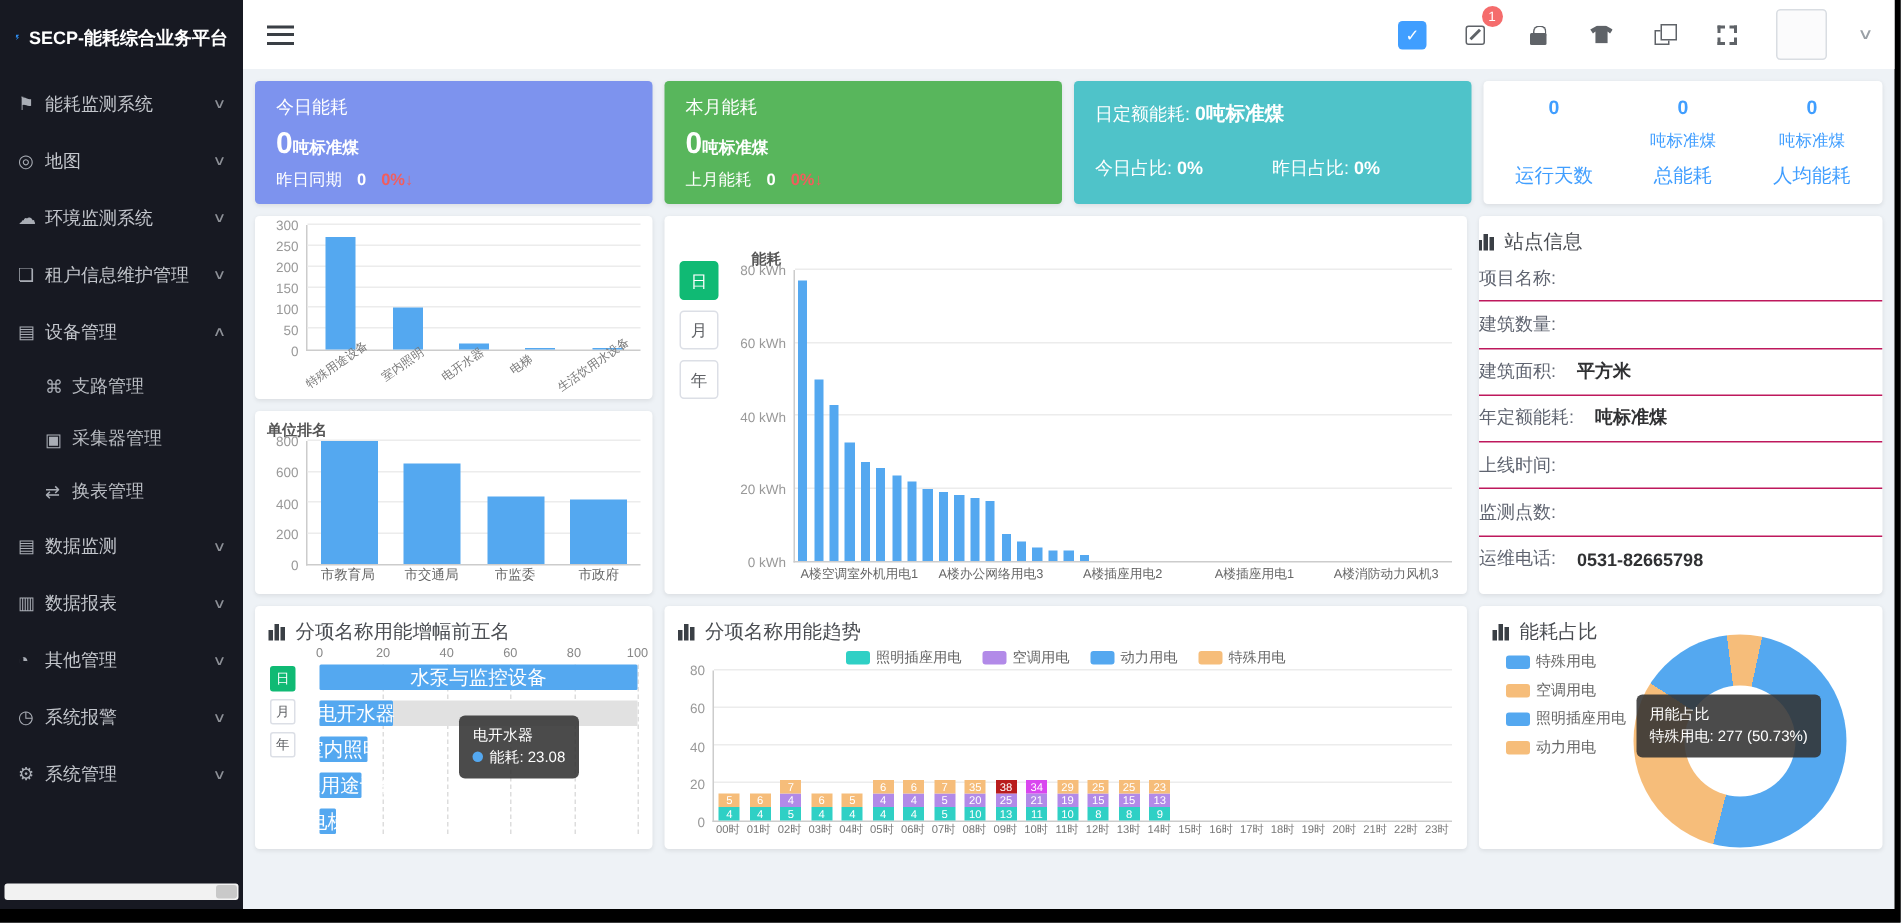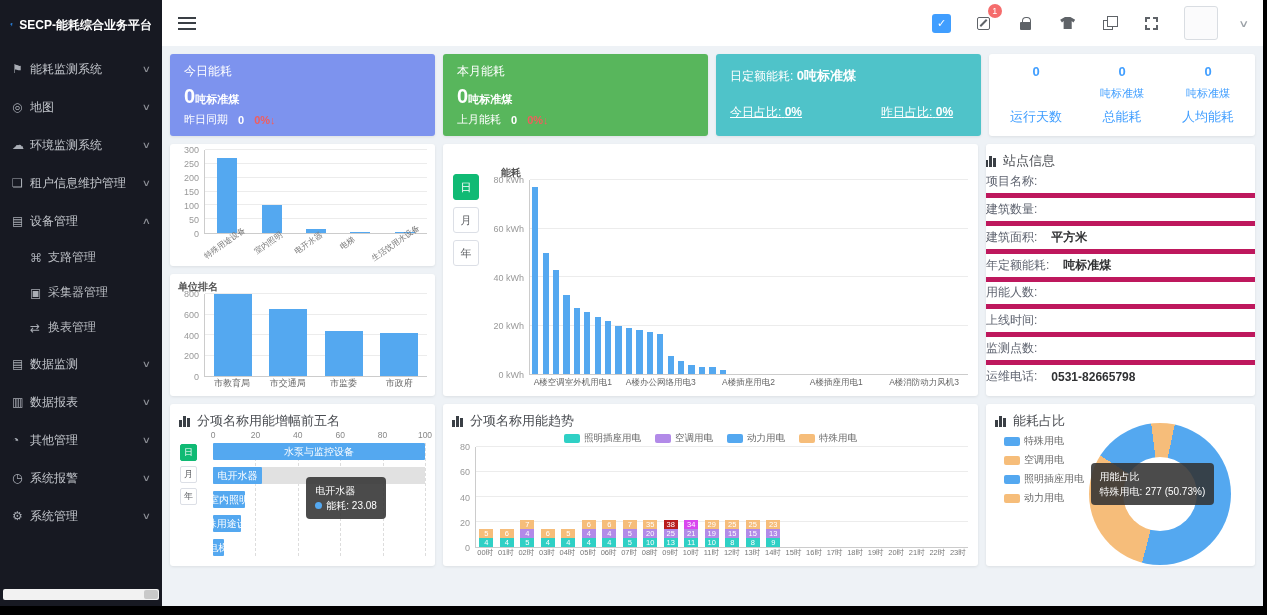--- a/index.html
+++ b/index.html
@@ -65,21 +65,21 @@
   .stat-card .v{font-size:20px;font-weight:bold;line-height:1;}
   .stat-card .v .u{font-size:11px;font-weight:bold;}
   .stat-card .b{font-size:11px;display:flex;gap:10px;align-items:center;}
   .stat-card .b .num{font-weight:bold;}
   .stat-card .b .delta{color:#f25d5d;font-weight:bold;}
   .c-blue{background:#7d93ee;}
   .c-green{background:#58b65c;}
   .c-teal{background:#4fc3c9;}
   .c-teal .quota-top{font-size:12px;margin-top:4px;}
   .c-teal .quota-top b{font-size:13px;}
-  .c-teal .quota-bot{display:flex;gap:79px;font-size:12px;margin-bottom:6px;text-decoration:underline;}
+  .c-teal .quota-bot{display:flex;gap:46px;font-size:12px;margin-bottom:6px;}
   .stats-card{flex:1;display:flex;align-items:stretch;padding:8px 4px;}
   .stats-col{flex:1;display:flex;flex-direction:column;align-items:center;justify-content:space-between;color:#409eff;padding:2px 0;}
   .stats-col .num{font-weight:bold;font-size:13px;}
   .stats-col .unit{font-size:11px;min-height:13px;}
   .stats-col .lbl{font-size:13px;}
 
   
   .col-stack{display:flex;flex-direction:column;gap:8px;min-height:0;}
   .col-stack .card{flex:1;display:flex;flex-direction:column;padding:6px 8px;min-height:0;}
   .card-title{font-size:13px;color:#4a4d52;display:flex;align-items:center;gap:5px;flex:none;}
@@ -109,32 +109,32 @@
   .pbtn{width:26px;height:26px;background:#fff;border:1px solid #dcdfe6;border-radius:3px;color:#606266;font-size:11px;cursor:pointer;}
   .pbtn.active{background:#10ba74;border-color:#10ba74;color:#fff;}
   .pbtn.mini{width:17px;height:17px;font-size:9px;border-radius:2px;}
   .period-col.mini{gap:5px;padding-top:14px;}
 
   .big-card{padding:8px 10px;display:flex;flex-direction:column;min-height:0;}
 
   
   .site-card{padding:8px 0;display:flex;flex-direction:column;}
   .site-rows{flex:1;display:flex;flex-direction:column;}
-  .site-row{flex:1;display:flex;align-items:center;border-bottom:5px solid #be185d;font-size:12px;color:#5f6470;}
+  .site-row{flex:1;display:flex;align-items:center;border-bottom:1px solid #be185d;font-size:12px;color:#5f6470;}
   .site-row .sv{margin-left:14px;color:#303133;font-weight:bold;}
 
   
   .hb{flex:1;position:relative;margin-left:8px;min-height:0;}
   .hb-axis{position:relative;height:13px;font-size:8.5px;color:#888;}
   .hb-axis span{position:absolute;transform:translateX(-50%);}
   .hb-body{position:absolute;top:13px;left:0;right:0;bottom:2px;}
   .hb-grid{position:absolute;top:0;bottom:0;border-left:1px dashed #ddd;}
   .hb-row{position:absolute;left:0;right:0;height:17px;}
   .hb-track{position:absolute;inset:0;background:#e1e1e1;}
-  .hb-bar{position:absolute;left:0;top:0;bottom:0;background:#54a8f0;color:#fff;font-size:10px;display:flex;align-items:center;justify-content:center;white-space:nowrap;border-radius:1px;overflow:visible;}
+  .hb-bar{position:absolute;left:0;top:0;bottom:0;background:#54a8f0;color:#fff;font-size:13px;display:flex;align-items:center;justify-content:center;white-space:nowrap;border-radius:1px;overflow:visible;}
   .tooltip{position:absolute;background:rgba(50,50,50,.88);color:#fff;border-radius:4px;padding:6px 9px;font-size:10px;z-index:5;white-space:nowrap;line-height:1.5;}
   .tooltip .dot{display:inline-block;width:7px;height:7px;border-radius:50%;background:#54a8f0;margin-right:4px;}
 
   
   .legend{display:flex;justify-content:center;gap:14px;font-size:9.5px;color:#666;flex:none;padding:2px 0;}
   .lg-item{display:flex;align-items:center;gap:4px;}
   .lg-sw{width:16px;height:9px;border-radius:2px;}
   .st-col{flex:1;height:100%;display:flex;align-items:flex-end;justify-content:center;}
   .st-stack{width:68%;display:flex;flex-direction:column-reverse;}
   .st-seg{position:relative;display:flex;align-items:center;justify-content:center;color:#fff;font-size:7.5px;overflow:hidden;}
@@ -532,24 +532,20 @@
             </div>
           <div class="site-row">
               <span>建筑面积:</span>
               <span class="sv">平方米</span>
             </div>
           <div class="site-row">
               <span>年定额能耗:</span>
               <span class="sv">吨标准煤</span>
             </div>
           <div class="site-row">
-              <span>用能人数:</span>
-              <span class="sv"></span>
-            </div>
-          <div class="site-row">
               <span>上线时间:</span>
               <span class="sv"></span>
             </div>
           <div class="site-row">
               <span>监测点数:</span>
               <span class="sv"></span>
             </div>
           <div class="site-row" style="border-bottom:none">
               <span>运维电话:</span>
               <span class="sv">0531-82665798</span>

